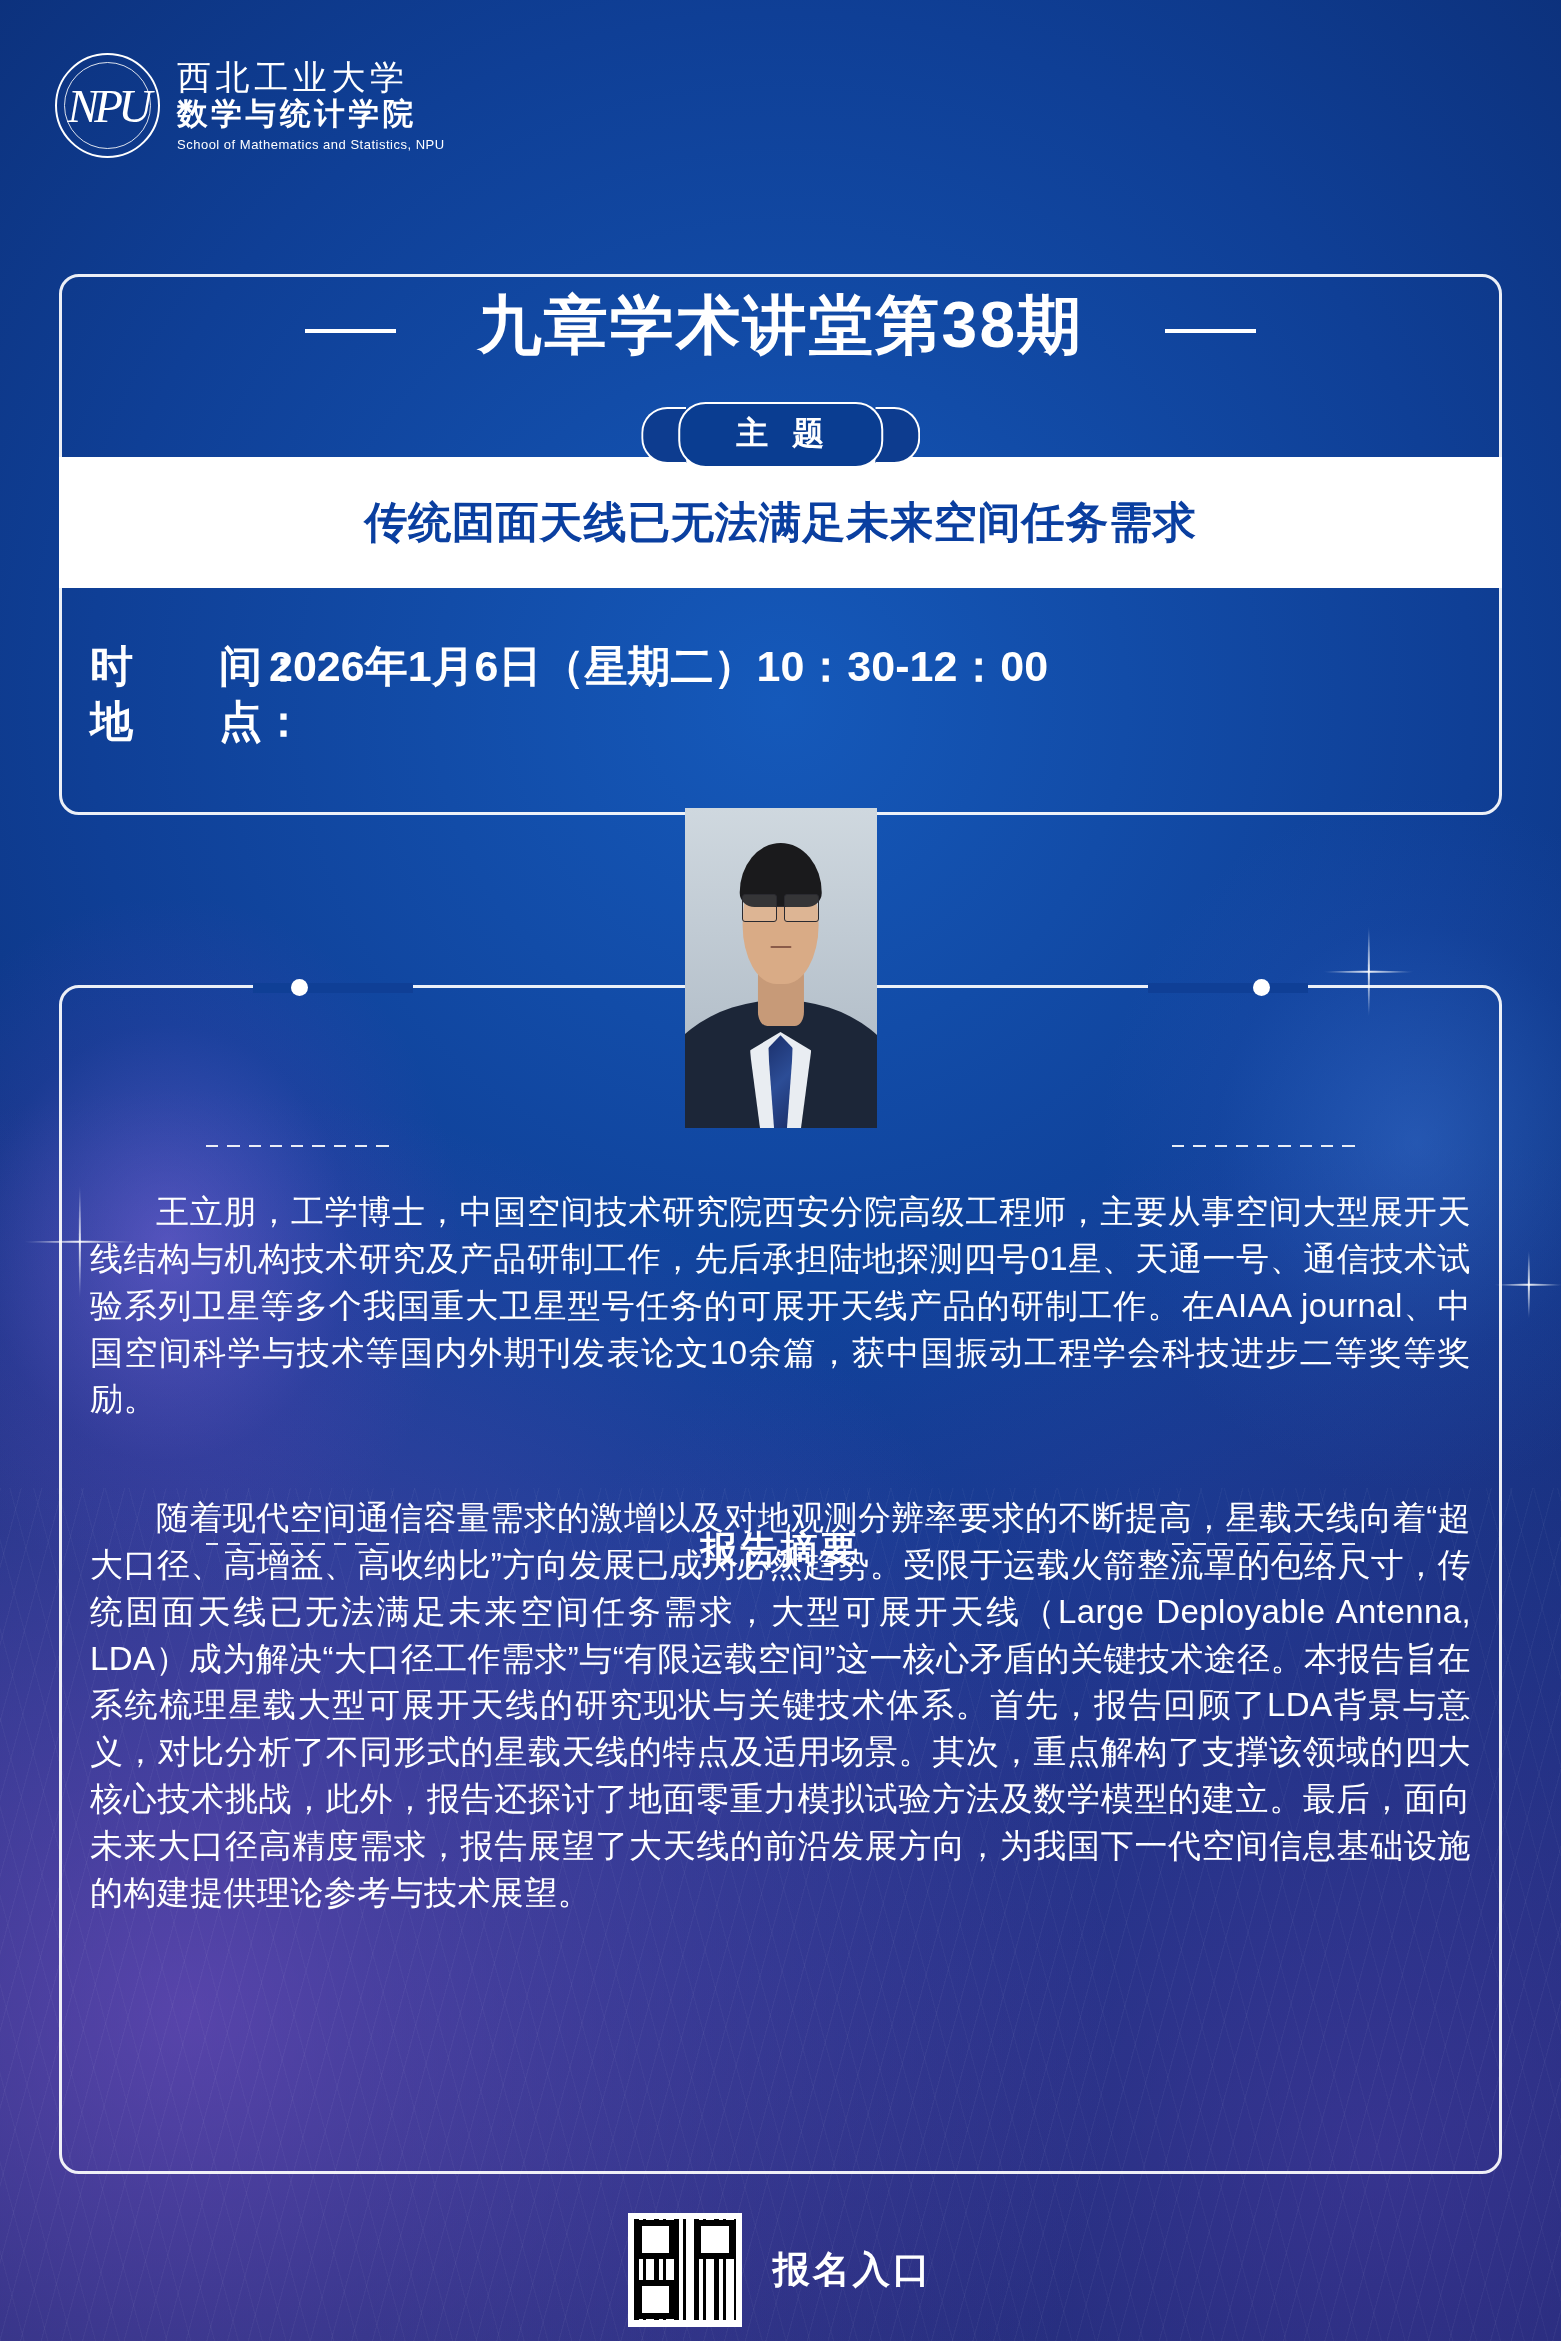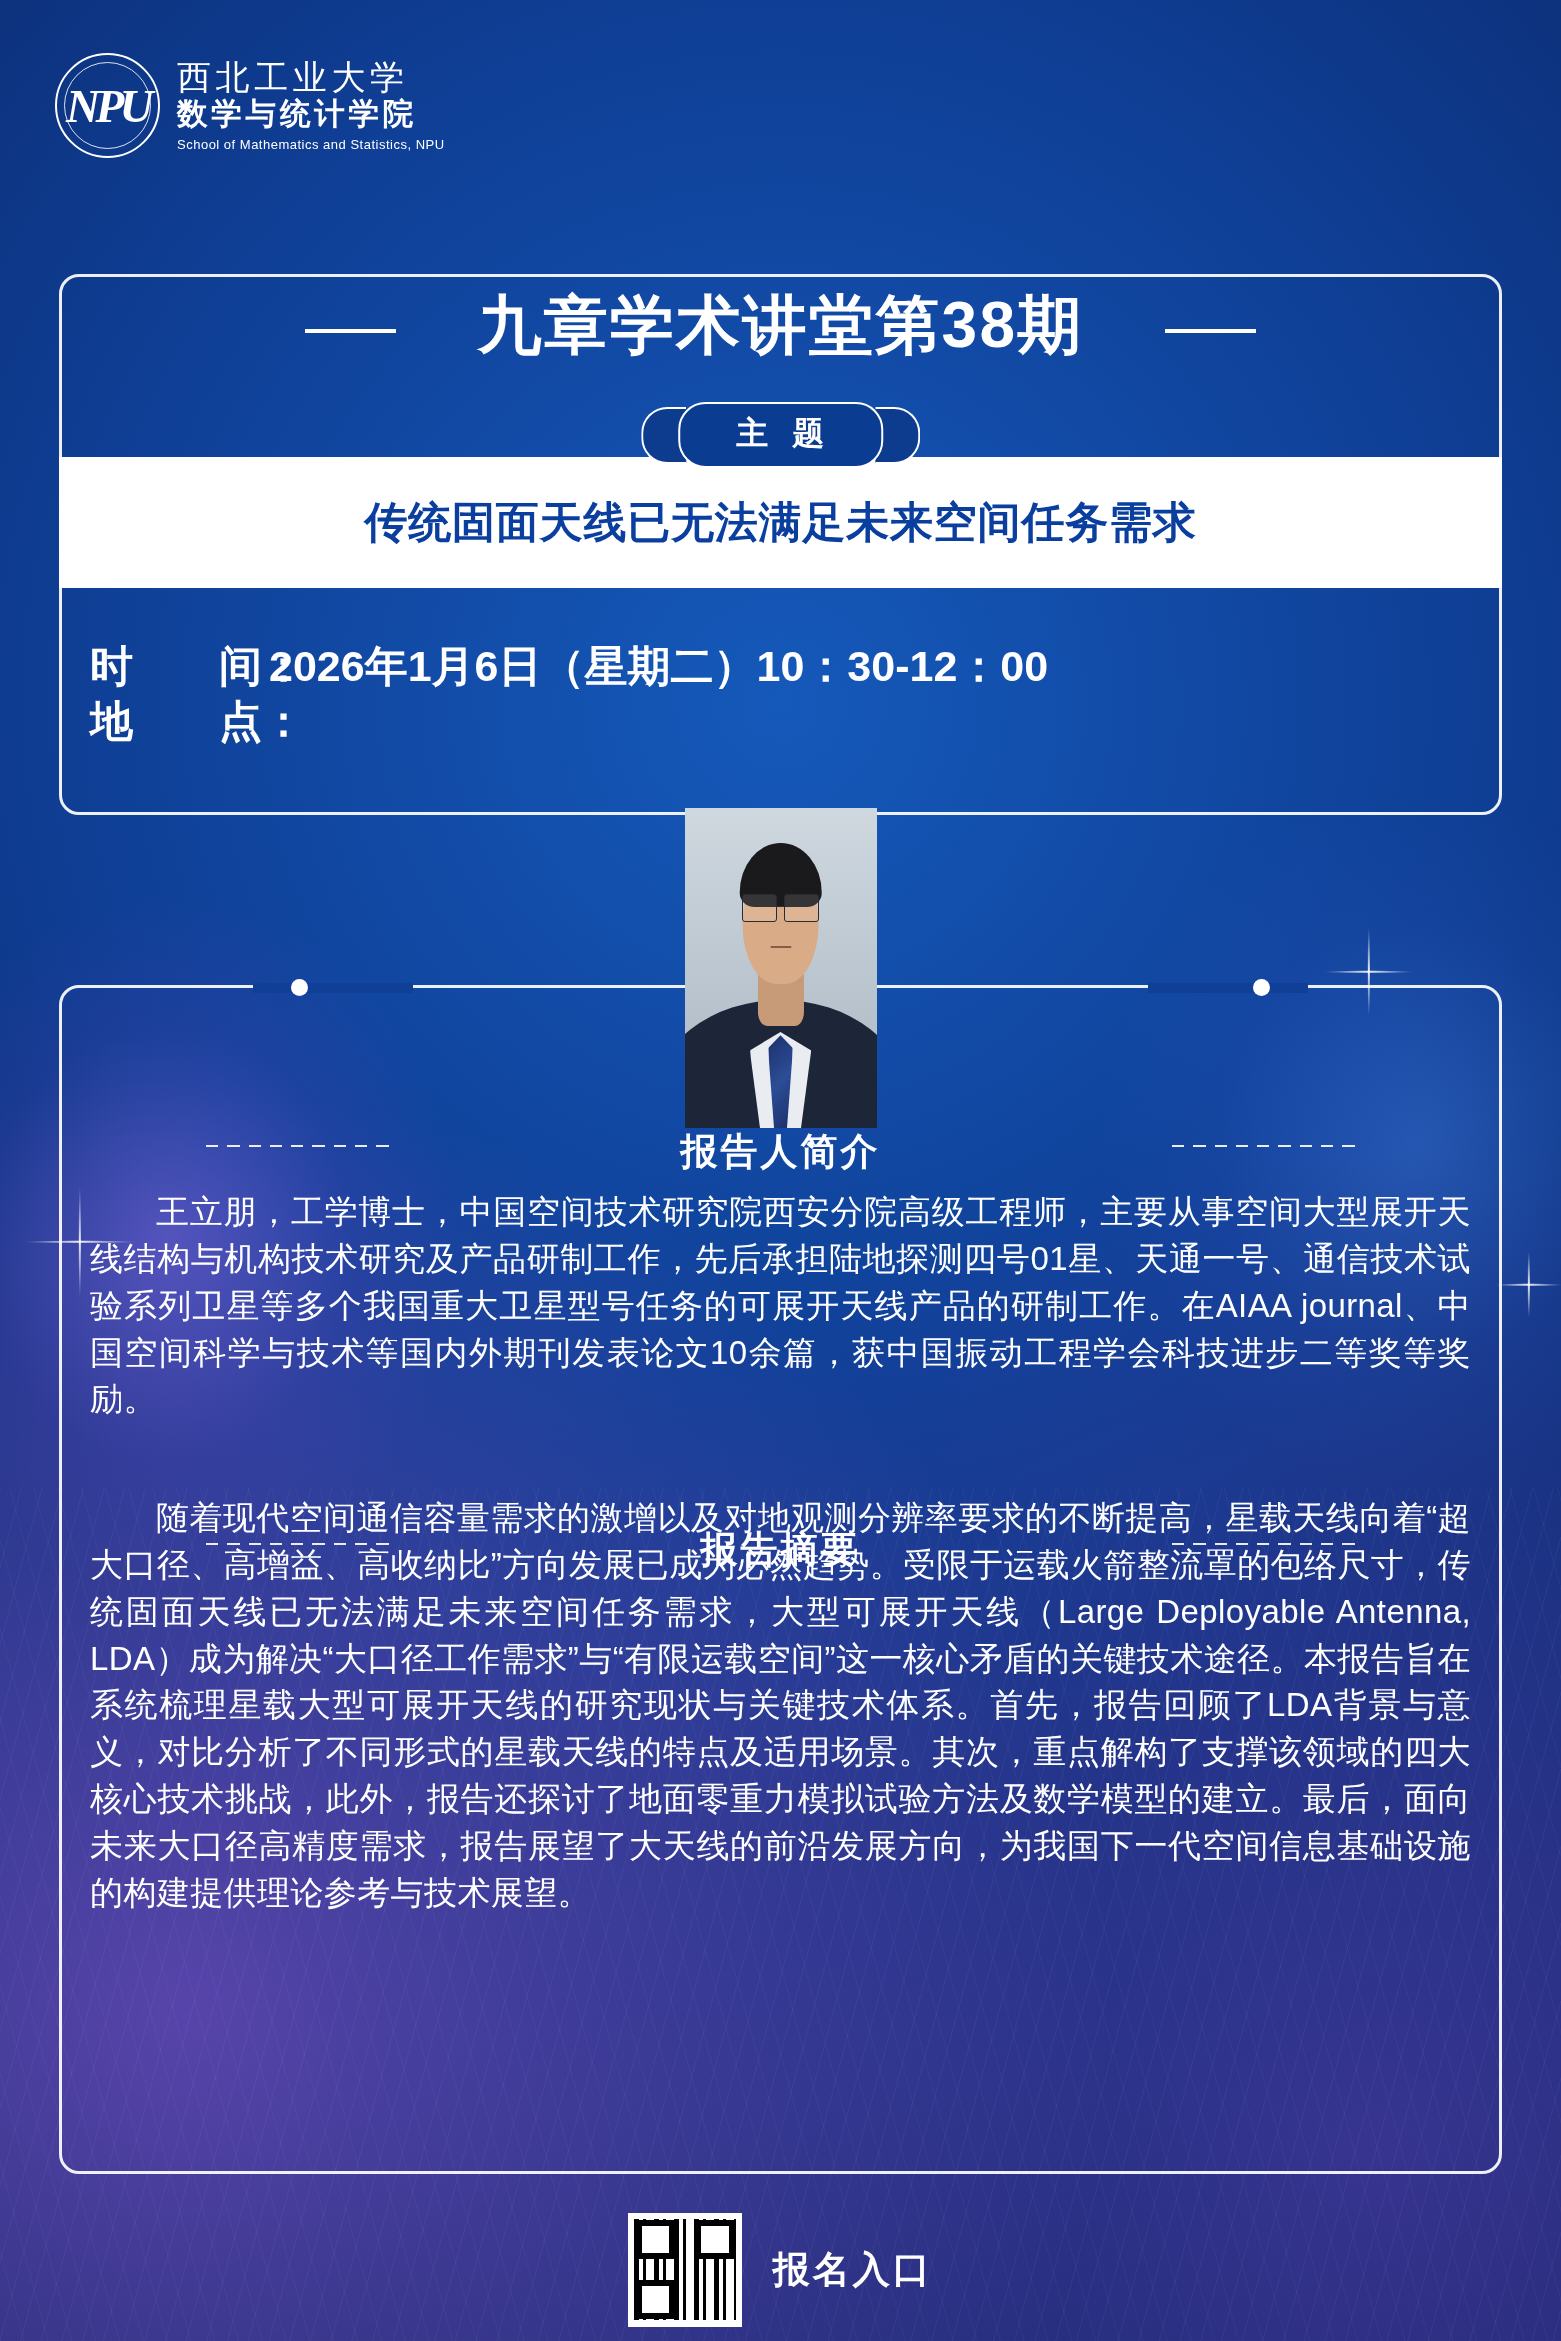--- a/index.html
+++ b/index.html
@@ -84,21 +84,20 @@
   }
   .logo-seal .mono {
     position: absolute;
     left: 50%; top: 50%;
     transform: translate(-50%,-50%) ;
     font-family: "Liberation Serif", serif;
     font-style: italic;
     font-size: 47px;
     color: #ffffff;
     letter-spacing: -4.6px;
-    font-weight: bold;
   }
   .logo-text .cn1 {
     font-family: "Liberation Serif", serif;
     color: #ffffff;
     font-size: 34px;
     letter-spacing: 4.6px;
     font-weight: normal;
     line-height: 1.12;
   }
   .logo-text .cn2 {
@@ -492,21 +491,20 @@
 
   <div class="content-frame">
     <div class="frame-gap" style="left:191px; width:160px;"></div>
     <div class="frame-gap" style="right:191px; width:160px;"></div>
     <div class="frame-notch notch-a"></div>
     <div class="frame-notch notch-b"></div>
   </div>
 
   <div class="sh-deco shd-1l"></div>
   <div class="sh-deco shd-1r"></div>
-  <div class="section-head sh-speaker">报告人简介</div>
 
   <div class="body-text speaker-bio">
     <p>王立朋，工学博士，中国空间技术研究院西安分院高级工程师，主要从事空间大型展开天线结构与机构技术研究及产品研制工作，先后承担陆地探测四号01星、天通一号、通信技术试验系列卫星等多个我国重大卫星型号任务的可展开天线产品的研制工作。在AIAA journal、中国空间科学与技术等国内外期刊发表论文10余篇，获中国振动工程学会科技进步二等奖等奖励。</p>
   </div>
 
   <div class="sh-deco shd-2l"></div>
   <div class="sh-deco shd-2r"></div>
   <div class="section-head sh-abstract">报告摘要</div>
 
   <div class="body-text abstract">

